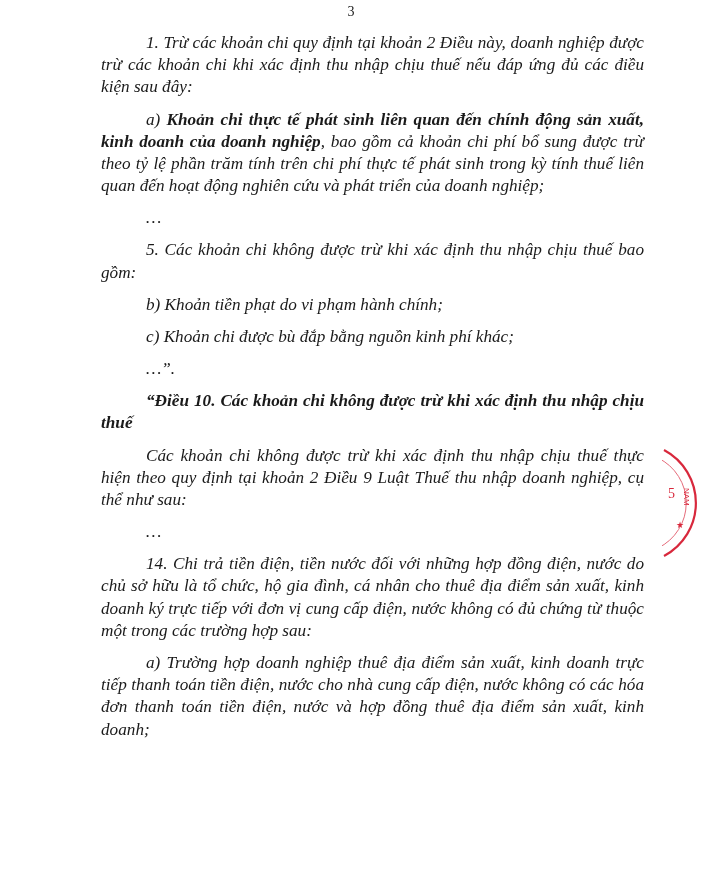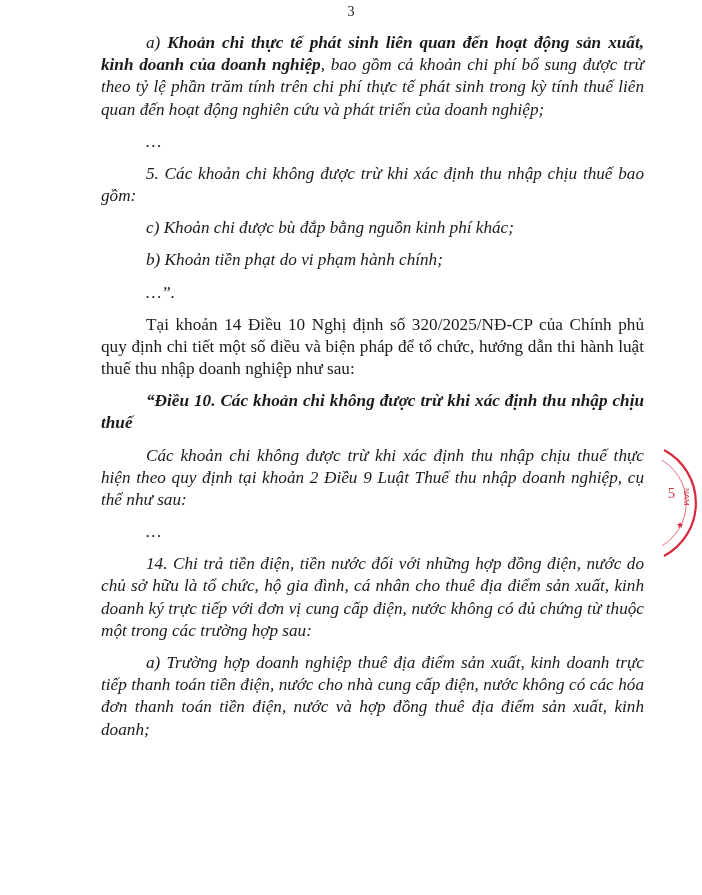--- a/index.html
+++ b/index.html
@@ -13,27 +13,27 @@
   .b { font-weight: bold; }
   .ell { margin: 0 0 10px 0; padding-left: 45px; font-style: italic; height: 22px; }
   .stamp { position: absolute; left: 662px; top: 448px; width: 80px; height: 110px; }
 </style>
 </head>
 <body>
 
 <div class="page-num">3</div>
 
 <div class="content">
-  <p class="p i"><span>a) </span><span class="b">Khoản chi thực tế phát sinh liên quan đến hoạt động sản xuất, kinh doanh của doanh nghiệp</span><span>, bao gồm cả khoản chi phí bổ sung được trừ theo tỷ lệ phần trăm tính trên chi phí thực tế phát sinh trong kỳ tính thuế liên quan đến hoạt động nghiên cứu và phát triển của doanh nghiệp;</span></p>
+  <p class="p i">1. Trừ các khoản chi quy định tại khoản 2 Điều này, doanh nghiệp được trừ các khoản chi khi xác định thu nhập chịu thuế nếu đáp ứng đủ các điều kiện sau đây:</p>
+  <p class="p i"><span>a) </span><span class="b">Khoản chi thực tế phát sinh liên quan đến chính động sản xuất, kinh doanh của doanh nghiệp</span><span>, bao gồm cả khoản chi phí bổ sung được trừ theo tỷ lệ phần trăm tính trên chi phí thực tế phát sinh trong kỳ tính thuế liên quan đến hoạt động nghiên cứu và phát triển của doanh nghiệp;</span></p>
   <div class="ell">…</div>
   <p class="p i">5. Các khoản chi không được trừ khi xác định thu nhập chịu thuế bao gồm:</p>
+  <p class="p i">b) Khoản tiền phạt do vi phạm hành chính;</p>
   <p class="p i">c) Khoản chi được bù đắp bằng nguồn kinh phí khác;</p>
-  <p class="p i">b) Khoản tiền phạt do vi phạm hành chính;</p>
   <div class="ell">…”.</div>
-  <p class="p">Tại khoản 14 Điều 10 Nghị định số 320/2025/NĐ-CP của Chính phủ quy định chi tiết một số điều và biện pháp để tổ chức, hướng dẫn thi hành luật thuế thu nhập doanh nghiệp như sau:</p>
   <p class="p i b">“Điều 10. Các khoản chi không được trừ khi xác định thu nhập chịu thuế</p>
   <p class="p i">Các khoản chi không được trừ khi xác định thu nhập chịu thuế thực hiện theo quy định tại khoản 2 Điều 9 Luật Thuế thu nhập doanh nghiệp, cụ thể như sau:</p>
   <div class="ell">…</div>
   <p class="p i">14. Chi trả tiền điện, tiền nước đối với những hợp đồng điện, nước do chủ sở hữu là tổ chức, hộ gia đình, cá nhân cho thuê địa điểm sản xuất, kinh doanh ký trực tiếp với đơn vị cung cấp điện, nước không có đủ chứng từ thuộc một trong các trường hợp sau:</p>
   <p class="p i">a) Trường hợp doanh nghiệp thuê địa điểm sản xuất, kinh doanh trực tiếp thanh toán tiền điện, nước cho nhà cung cấp điện, nước không có các hóa đơn thanh toán tiền điện, nước và hợp đồng thuê địa điểm sản xuất, kinh doanh;</p>
 
 </div>
 
 <div class="stamp">
   <svg width="80" height="110" viewBox="0 0 80 110">

